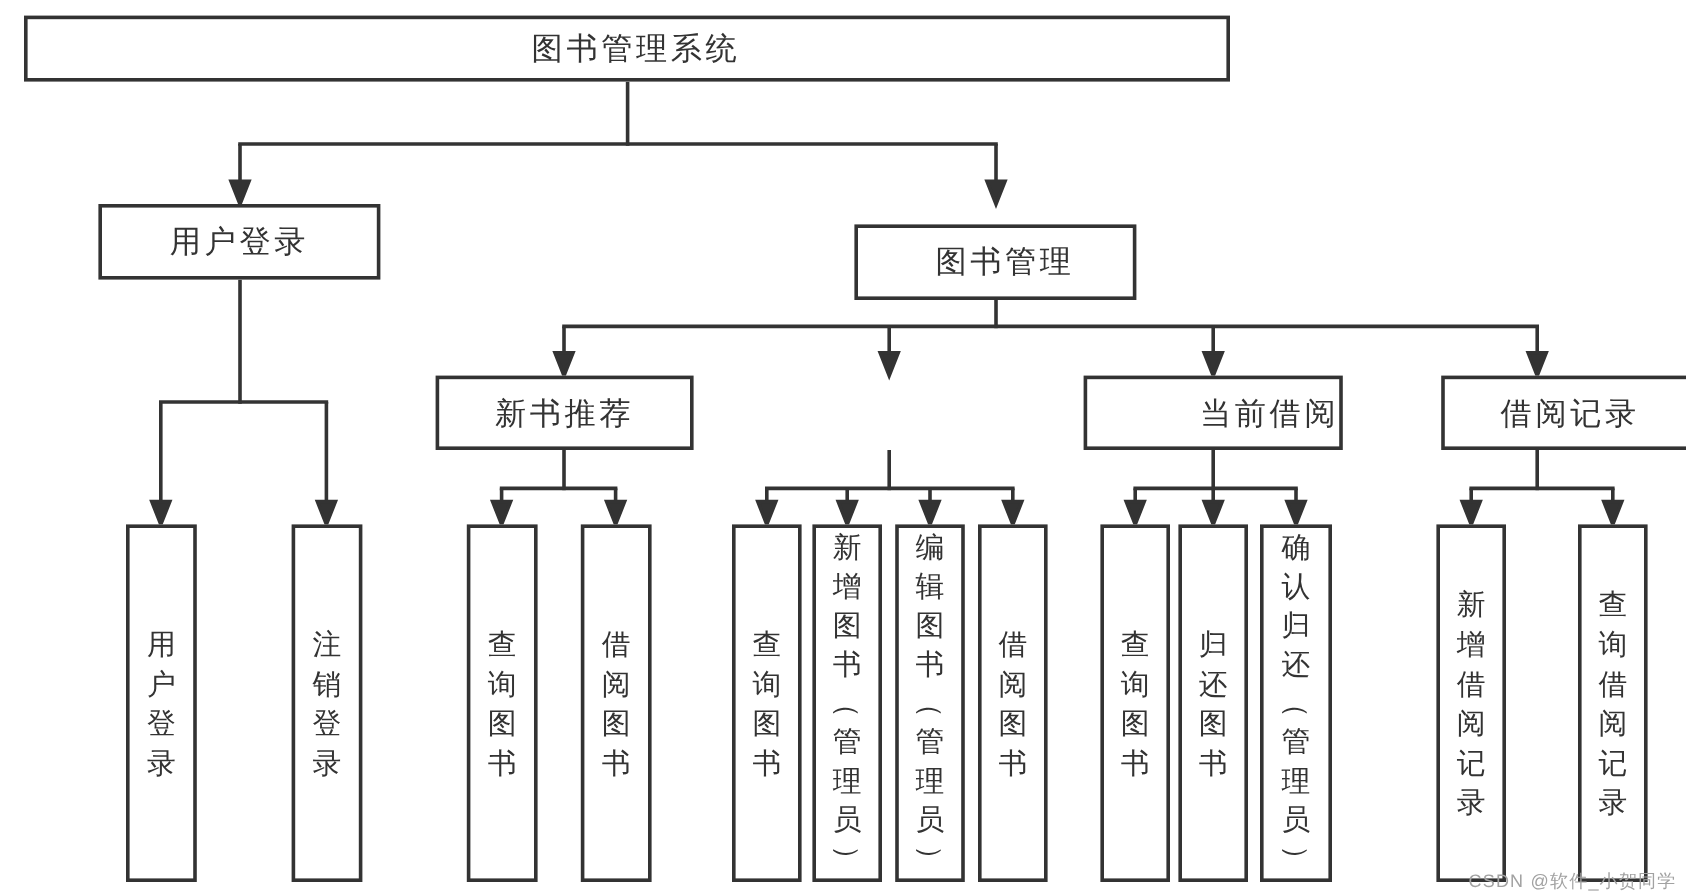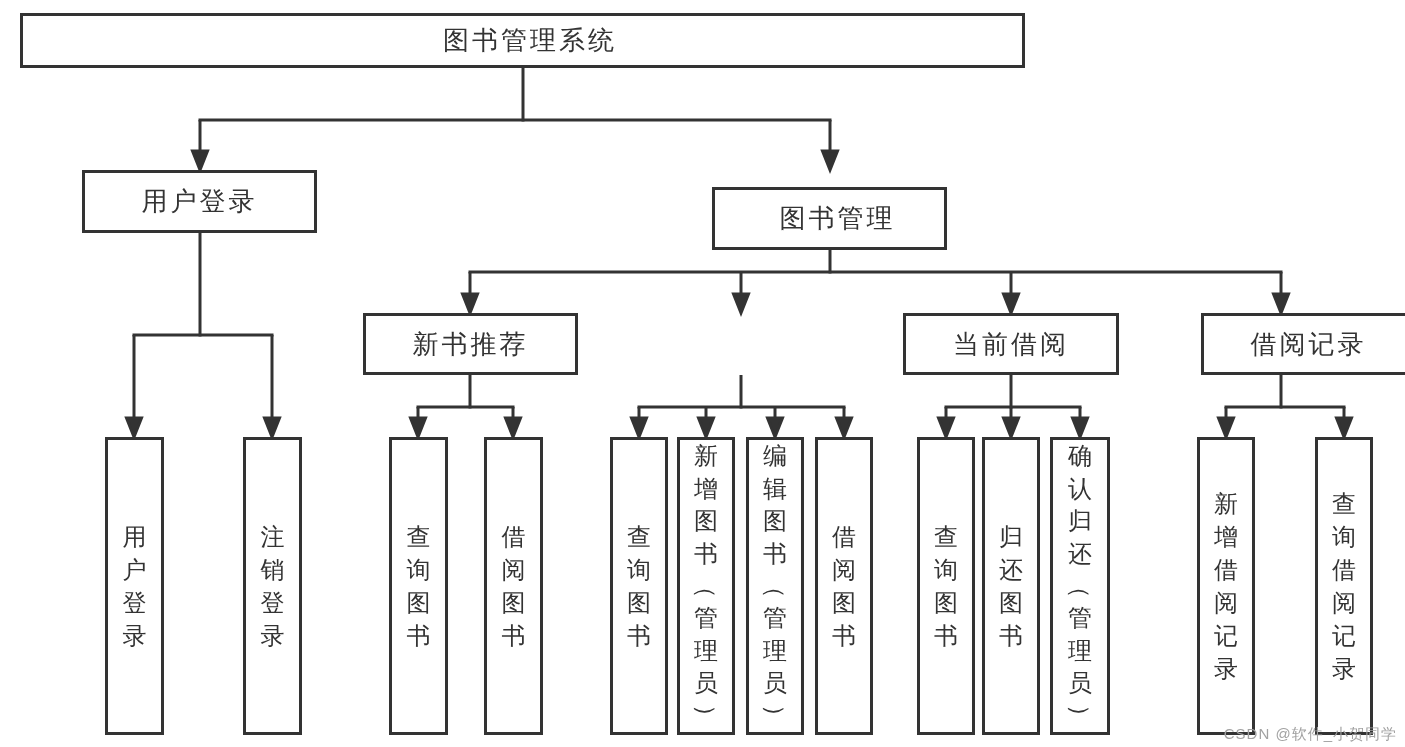--- a/index.html
+++ b/index.html
@@ -137,21 +137,21 @@
   <div class="node" style="left:82px; top:170px; width:235px; height:63px;font-family:Liberation Serif, serif;">
     <span class="hlabel">用户登录</span>
   </div>
   <div class="node" style="left:712px; top:187px; width:235px; height:63px;padding-left:16px;">
     <span class="hlabel">图书管理</span>
   </div>
 
   <div class="node" style="left:363px; top:313px; width:215px; height:62px;">
     <span class="hlabel">新书推荐</span>
   </div>
-  <div class="node" style="left:903px; top:313px; width:216px; height:62px;">
+  <div class="node" style="left:903px; top:313px; width:216px; height:62px;justify-content:flex-end;">
     <span class="hlabel">当前借阅</span>
   </div>
   <div class="node" style="left:1173px; top:313px; width:215px; height:62px;margin-left:28px;">
     <span class="hlabel">借阅记录</span>
   </div>
 
   <div class="node" style="left:105px; top:437px; width:59px; height:298px;">
     <span class="vtext">
         <span class="vchar">用</span>
         <span class="vchar">户</span>

